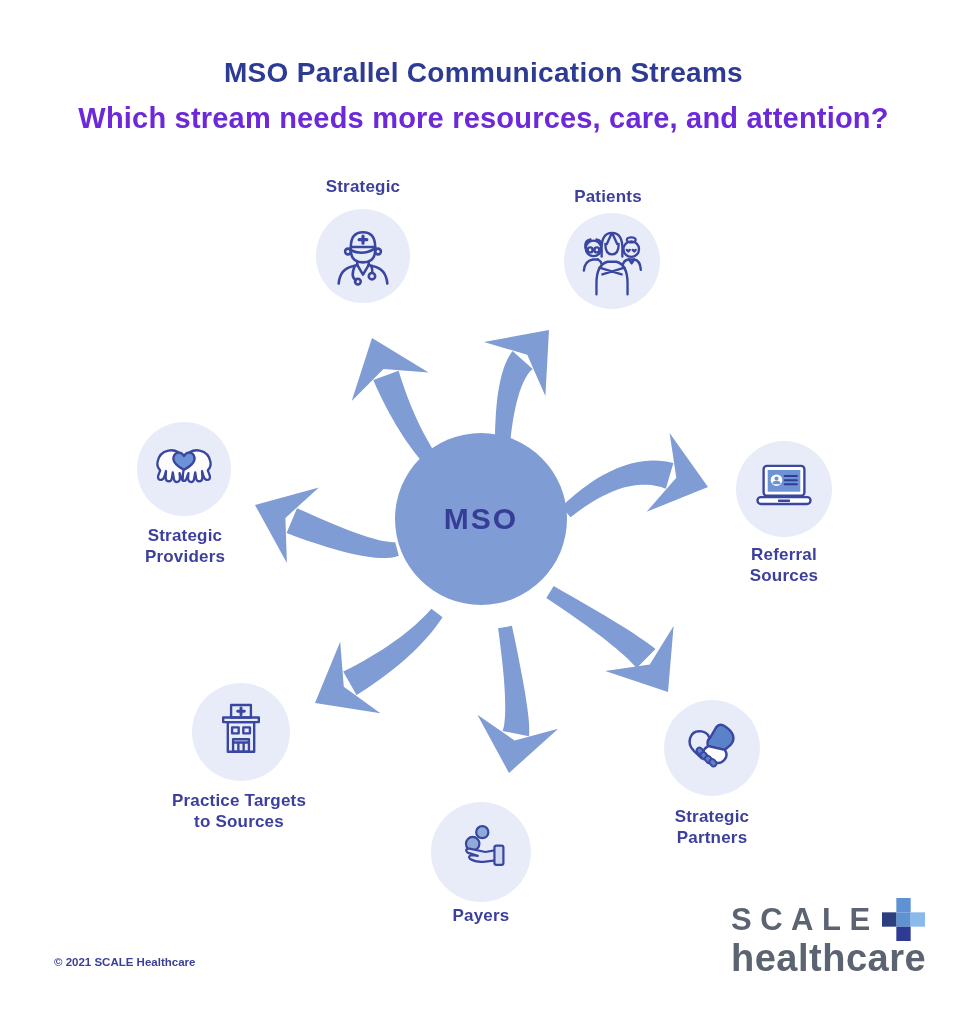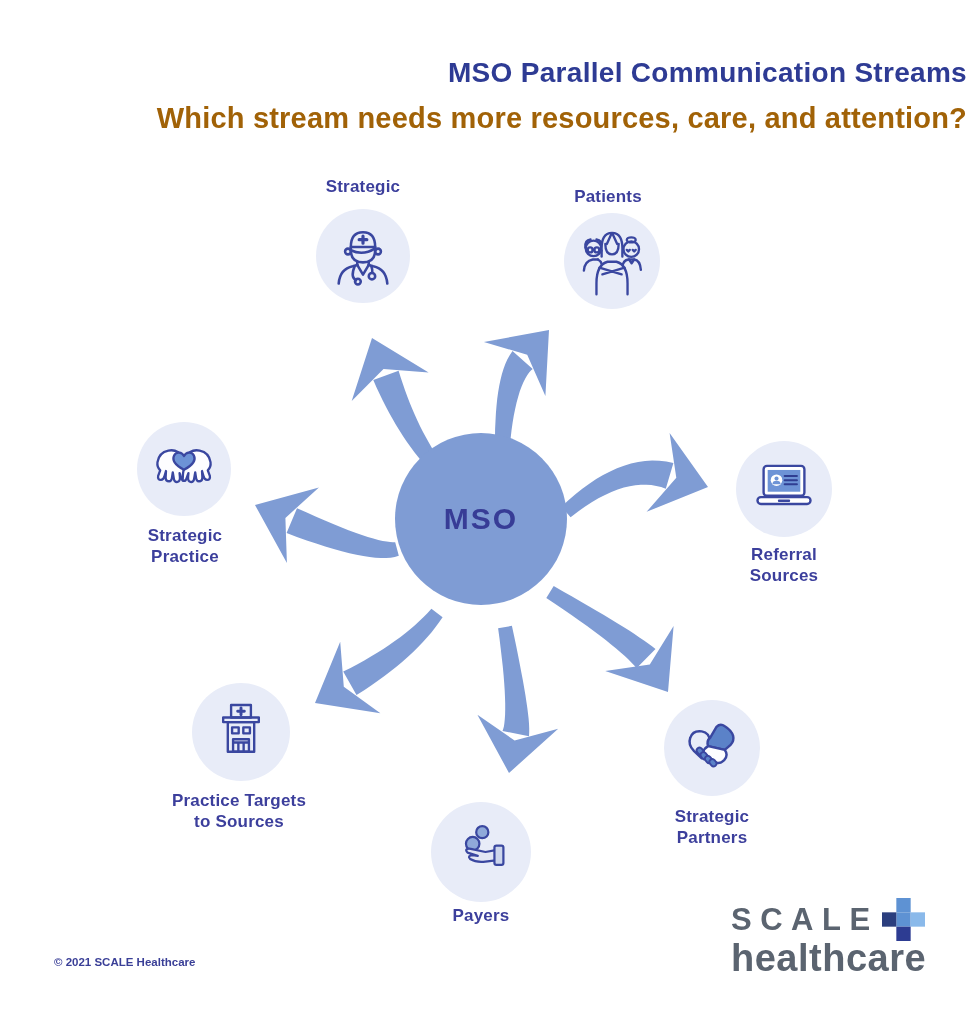--- a/index.html
+++ b/index.html
@@ -1,22 +1,22 @@
 <!DOCTYPE html>
 <html><head>
 <meta charset="utf-8">
 <style>
   * { margin:0; padding:0; box-sizing:border-box; }
   body { background:#ffffff; font-family:"Liberation Sans", sans-serif; }
   .canvas { position:relative; width:967px; height:1024px; background:#ffffff; overflow:hidden; }
 
-  .title { position:absolute; top:57px; left:0; width:967px; text-align:right;
+  .title { position:absolute; top:57px; left:0; width:967px; text-align:center;
            font-size:28px; font-weight:800; letter-spacing:0.3px; color:#2e3b94; }
-  .subtitle { position:absolute; top:102px; left:0; width:967px; text-align:right;
-           font-size:29px; font-weight:600; letter-spacing:0.2px; color:#a16207; }
+  .subtitle { position:absolute; top:102px; left:0; width:967px; text-align:center;
+           font-size:29px; font-weight:600; letter-spacing:0.2px; color:#6d28d9; }
 
   #arrows-svg { position:absolute; left:0; top:0; width:967px; height:1024px; }
 
   .mso-circle { position:absolute; left:395px; top:433px; width:172px; height:172px;
            border-radius:50%; background:#7f9cd4; display:flex; align-items:center; justify-content:center; }
   .mso-label { font-size:30px; font-weight:800; letter-spacing:2px; color:#373c96; }
 
   .icon-circle { position:absolute; border-radius:50%; background:#e8ecf8;
            display:flex; align-items:center; justify-content:center; overflow:hidden; }
   .node-label { position:absolute; text-align:center; font-size:17px; font-weight:800;
@@ -187,21 +187,21 @@
       </defs>
       <g stroke="#3a47a0" stroke-width="3.4" stroke-linecap="round" stroke-linejoin="round">
         <use href="#hand-shape" fill="#fdfdff"></use>
         <use href="#hand-shape" fill="#fdfdff" transform="translate(100,0) scale(-1,1)"></use>
         <path d="M50 31 C47 24.5 38.5 24 35.5 30 C32.5 36 36 43.5 50 51 C64 43.5 67.5 36 64.5 30 C61.5 24 53 24.5 50 31 Z" fill="#6d93d6"></path>
       </g>
     </svg>
   </div>
   <div class="node-label" style="left:85px; top:525px; width:200px;">
     <span>Strategic</span>
-    <span>Practice</span>
+    <span>Providers</span>
   </div>
 
   <div class="logo">
     <div class="logo-row">
       <span class="logo-brand">SCALE</span>
       <svg width="43" height="43" viewBox="0 0 42 42" style="margin-left:3px;margin-top:1px;">
         <rect x="14" y="0" width="14" height="14" fill="#5e92d3"></rect>
         <rect x="14" y="14" width="14" height="14" fill="#5e92d3"></rect>
         <rect x="28" y="14" width="14" height="14" fill="#8ab9ea"></rect>
         <rect x="0" y="14" width="14" height="14" fill="#2b3e7e"></rect>

